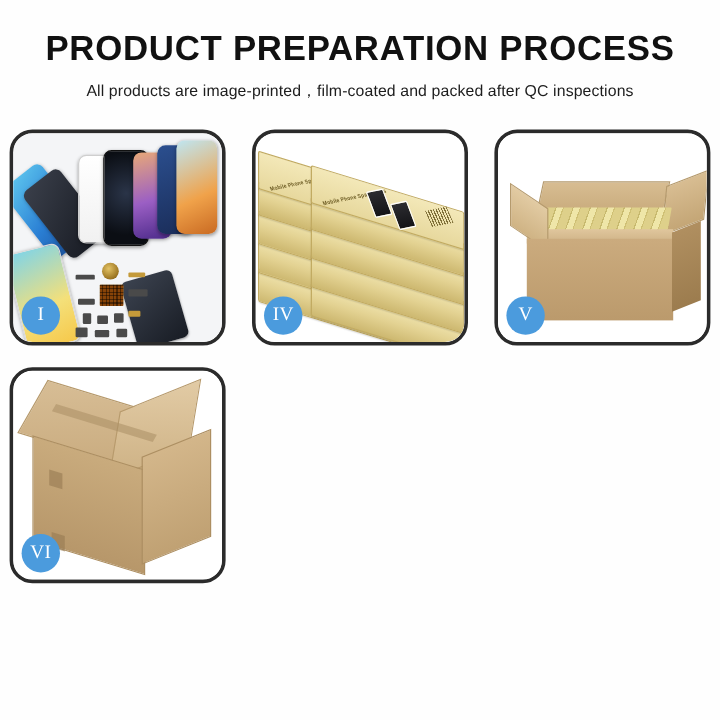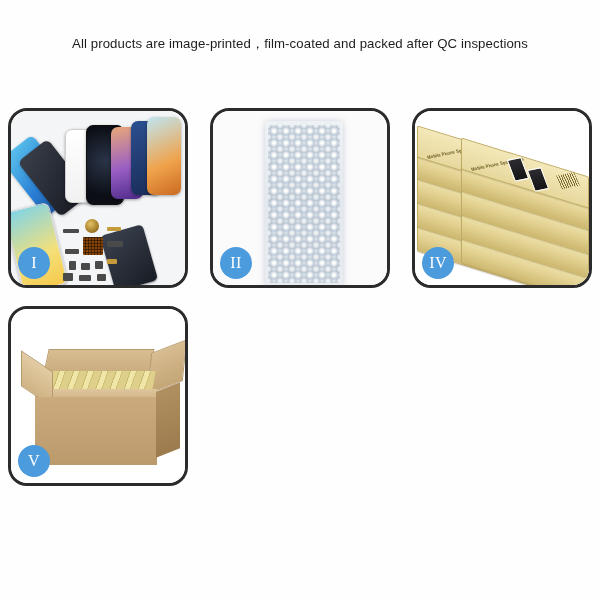--- a/index.html
+++ b/index.html
@@ -351,20 +351,21 @@
   }
   .c6-seal.a { left: 30px; top: 84px; transform: skewY(17deg); }
   .c6-seal.b { left: 32px; top: 136px; transform: skewY(17deg); }
 </style>
 </head>
 <body>
 
 <div class="page">
 
   <div class="header">
+    <h1 class="main-title">PRODUCT PREPARATION PROCESS</h1>
     <p class="sub-title">All products are image-printed，film-coated and packed after QC inspections</p>
   </div>
 
   <div class="grid">
 
     <div class="panel">
       <div class="panel-inner">
         <div class="p1-bg"></div>
         <div class="phone ph-back-a"></div>
         <div class="phone ph-back-b"></div>
@@ -387,29 +388,20 @@
           <div class="chip" style="left:32px; top:42px; width:8px; height:8px;"></div>
           <div class="chip gold" style="left:44px; top:40px; width:10px; height:5px;"></div>
           <div class="chip" style="left:0px; top:54px; width:10px; height:8px;"></div>
           <div class="chip" style="left:16px; top:56px; width:12px; height:6px;"></div>
           <div class="chip" style="left:34px; top:55px; width:9px; height:7px;"></div>
         </div>
         <div class="badge">I</div>
       </div>
     </div>
 
-    <div class="panel">
-      <div class="panel-inner">
-        <div class="p2-bg"></div>
-        <div class="bubble-pack">
-          <div class="bubbles"></div>
-        </div>
-        <div class="badge">II</div>
-      </div>
-    </div>
 
 
     <div class="panel">
       <div class="panel-inner">
         <div class="p4-bg"></div>
         <div class="stack">
 
           <div class="sbox" style="left:0px;  top:118px; transform: skewY(17deg);"></div>
           <div class="sbox" style="left:0px;  top:94px;  transform: skewY(17deg);"></div>
           <div class="sbox" style="left:0px;  top:70px;  transform: skewY(17deg);"></div>
@@ -444,15 +436,28 @@
         <div class="flap flap-right"></div>
         <div class="inner-boxes"></div>
         <div class="carton-rim"></div>
         <div class="flap flap-left"></div>
         <div class="carton-body"></div>
         <div class="carton-side"></div>
         <div class="badge">V</div>
       </div>
     </div>
 
+    <div class="panel">
+      <div class="panel-inner">
+        <div class="p6-bg"></div>
+        <div class="c6-top"></div>
+        <div class="c6-top2"></div>
+        <div class="c6-tape"></div>
+        <div class="c6-front"></div>
+        <div class="c6-side"></div>
+        <div class="c6-seal a"></div>
+        <div class="c6-seal b"></div>
+        <div class="badge">VI</div>
+      </div>
+    </div>
 
   </div>
 </div>
 
 </body></html>

